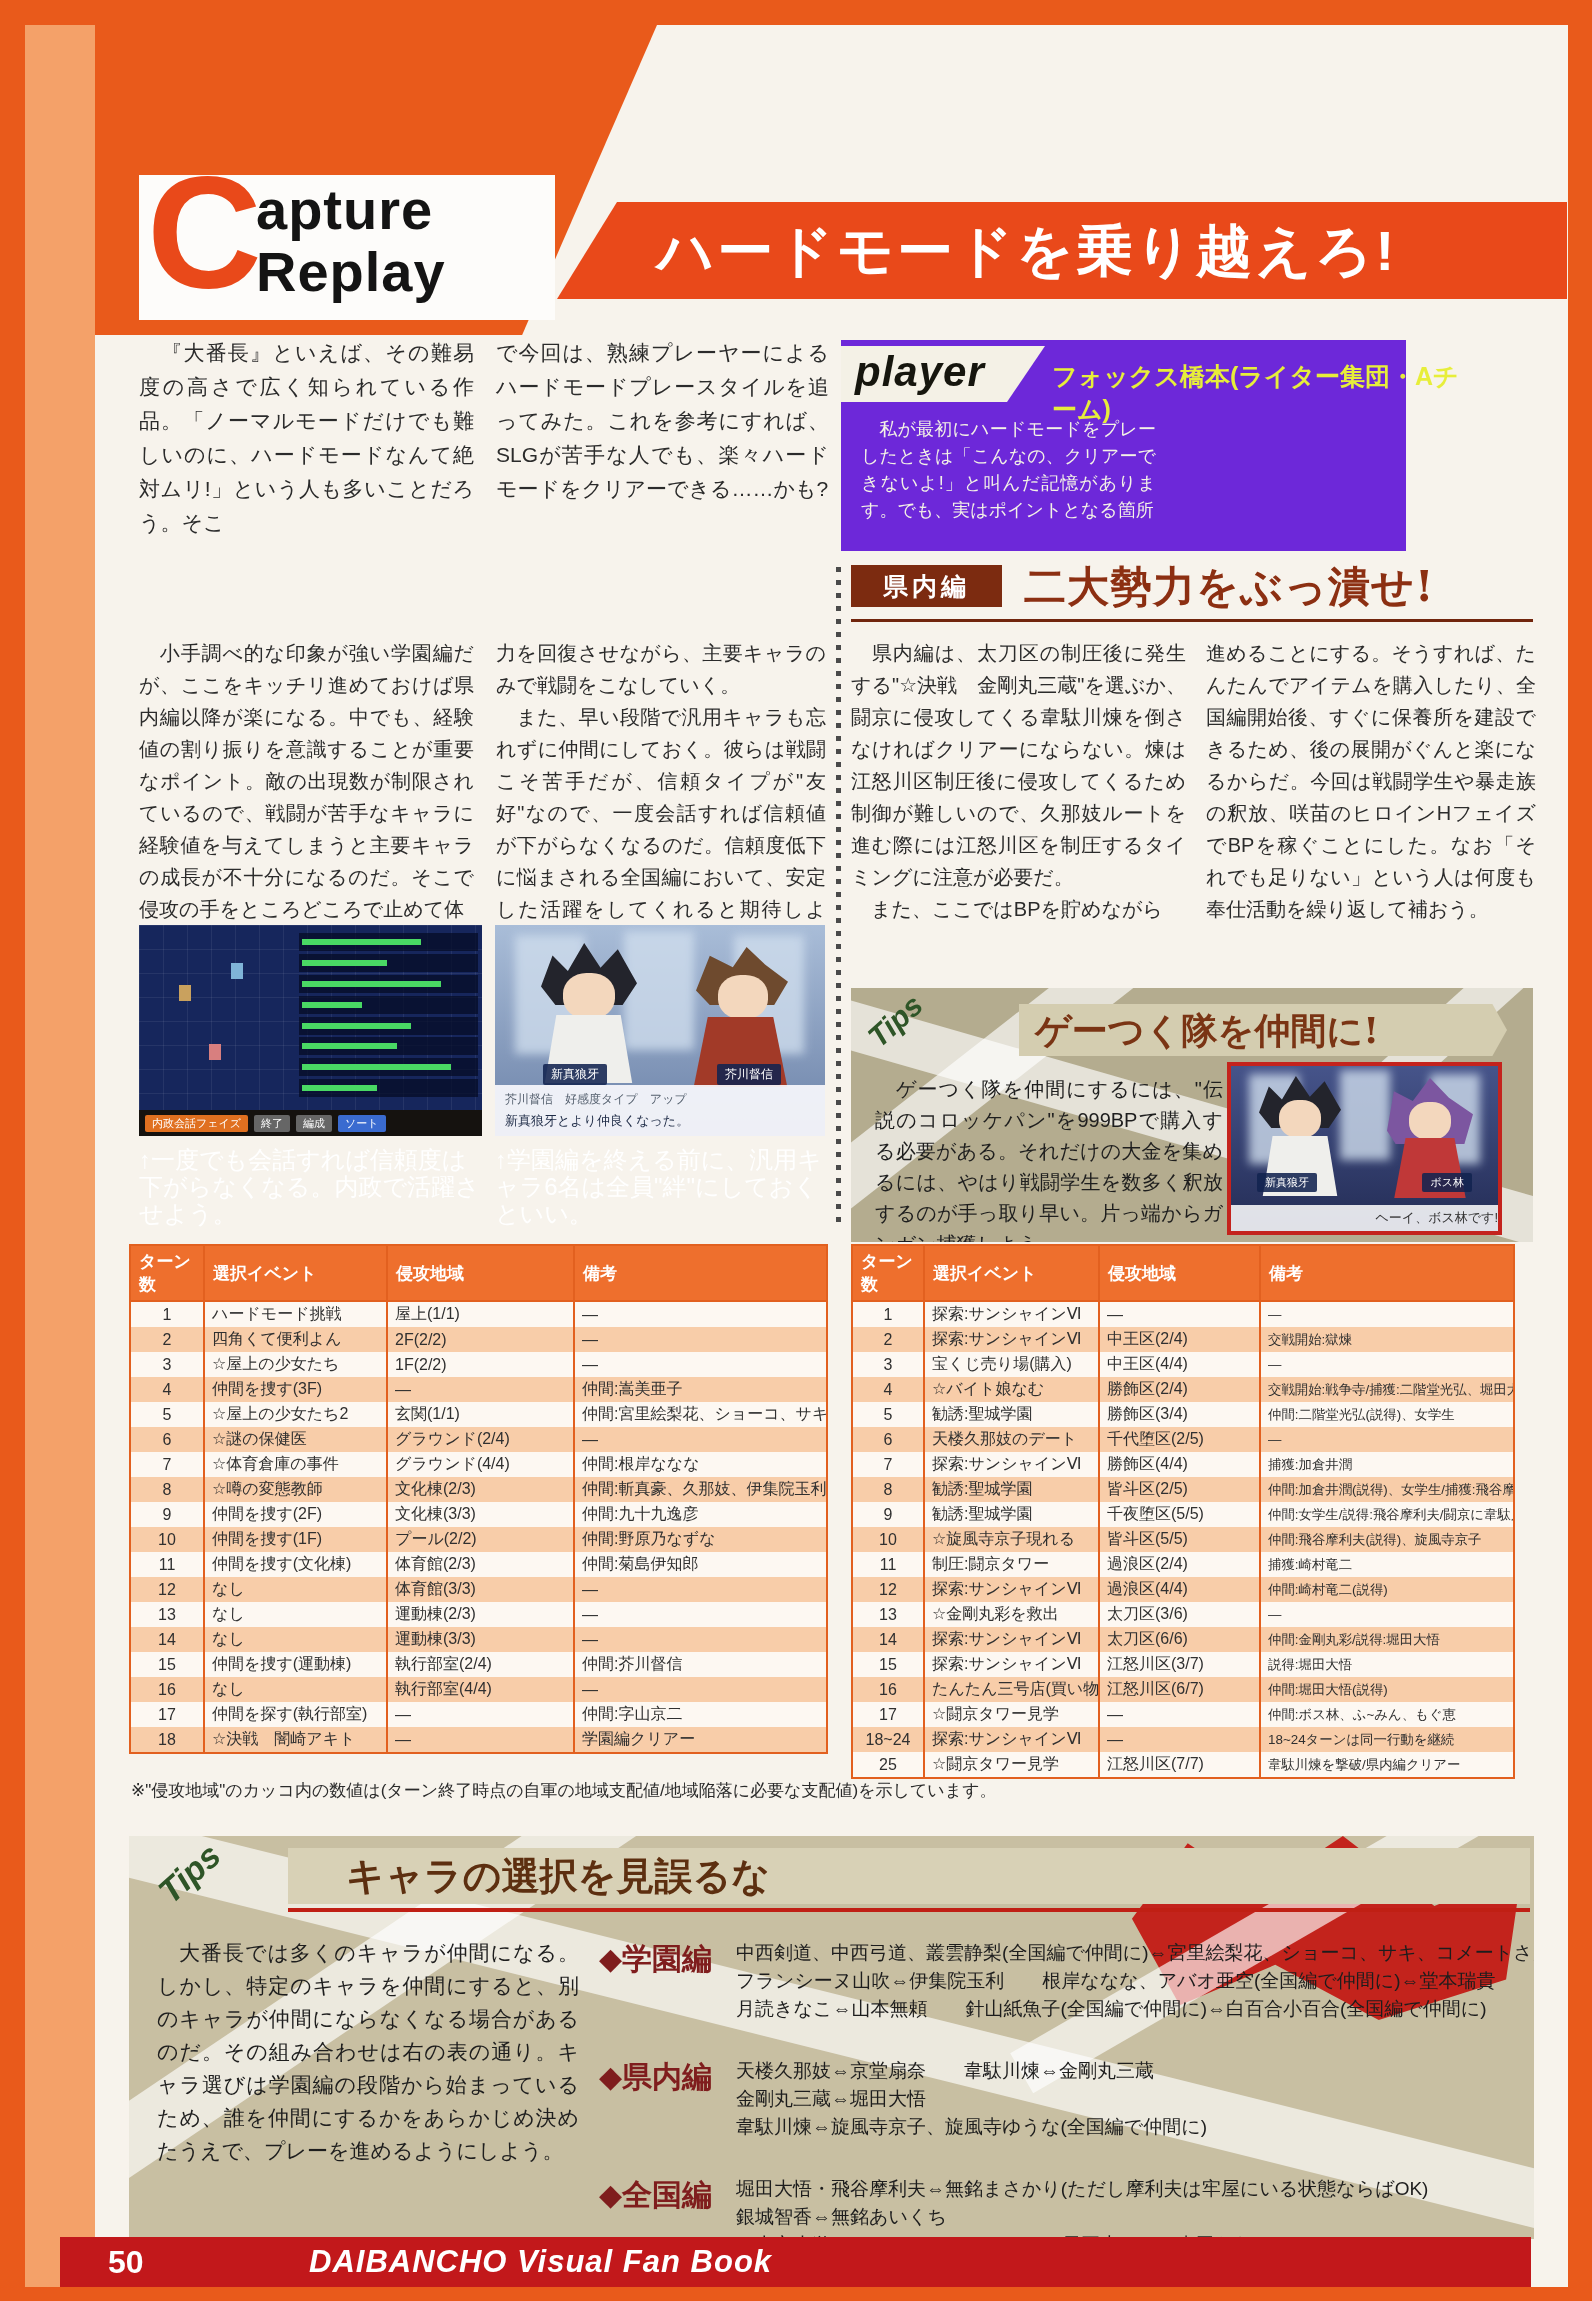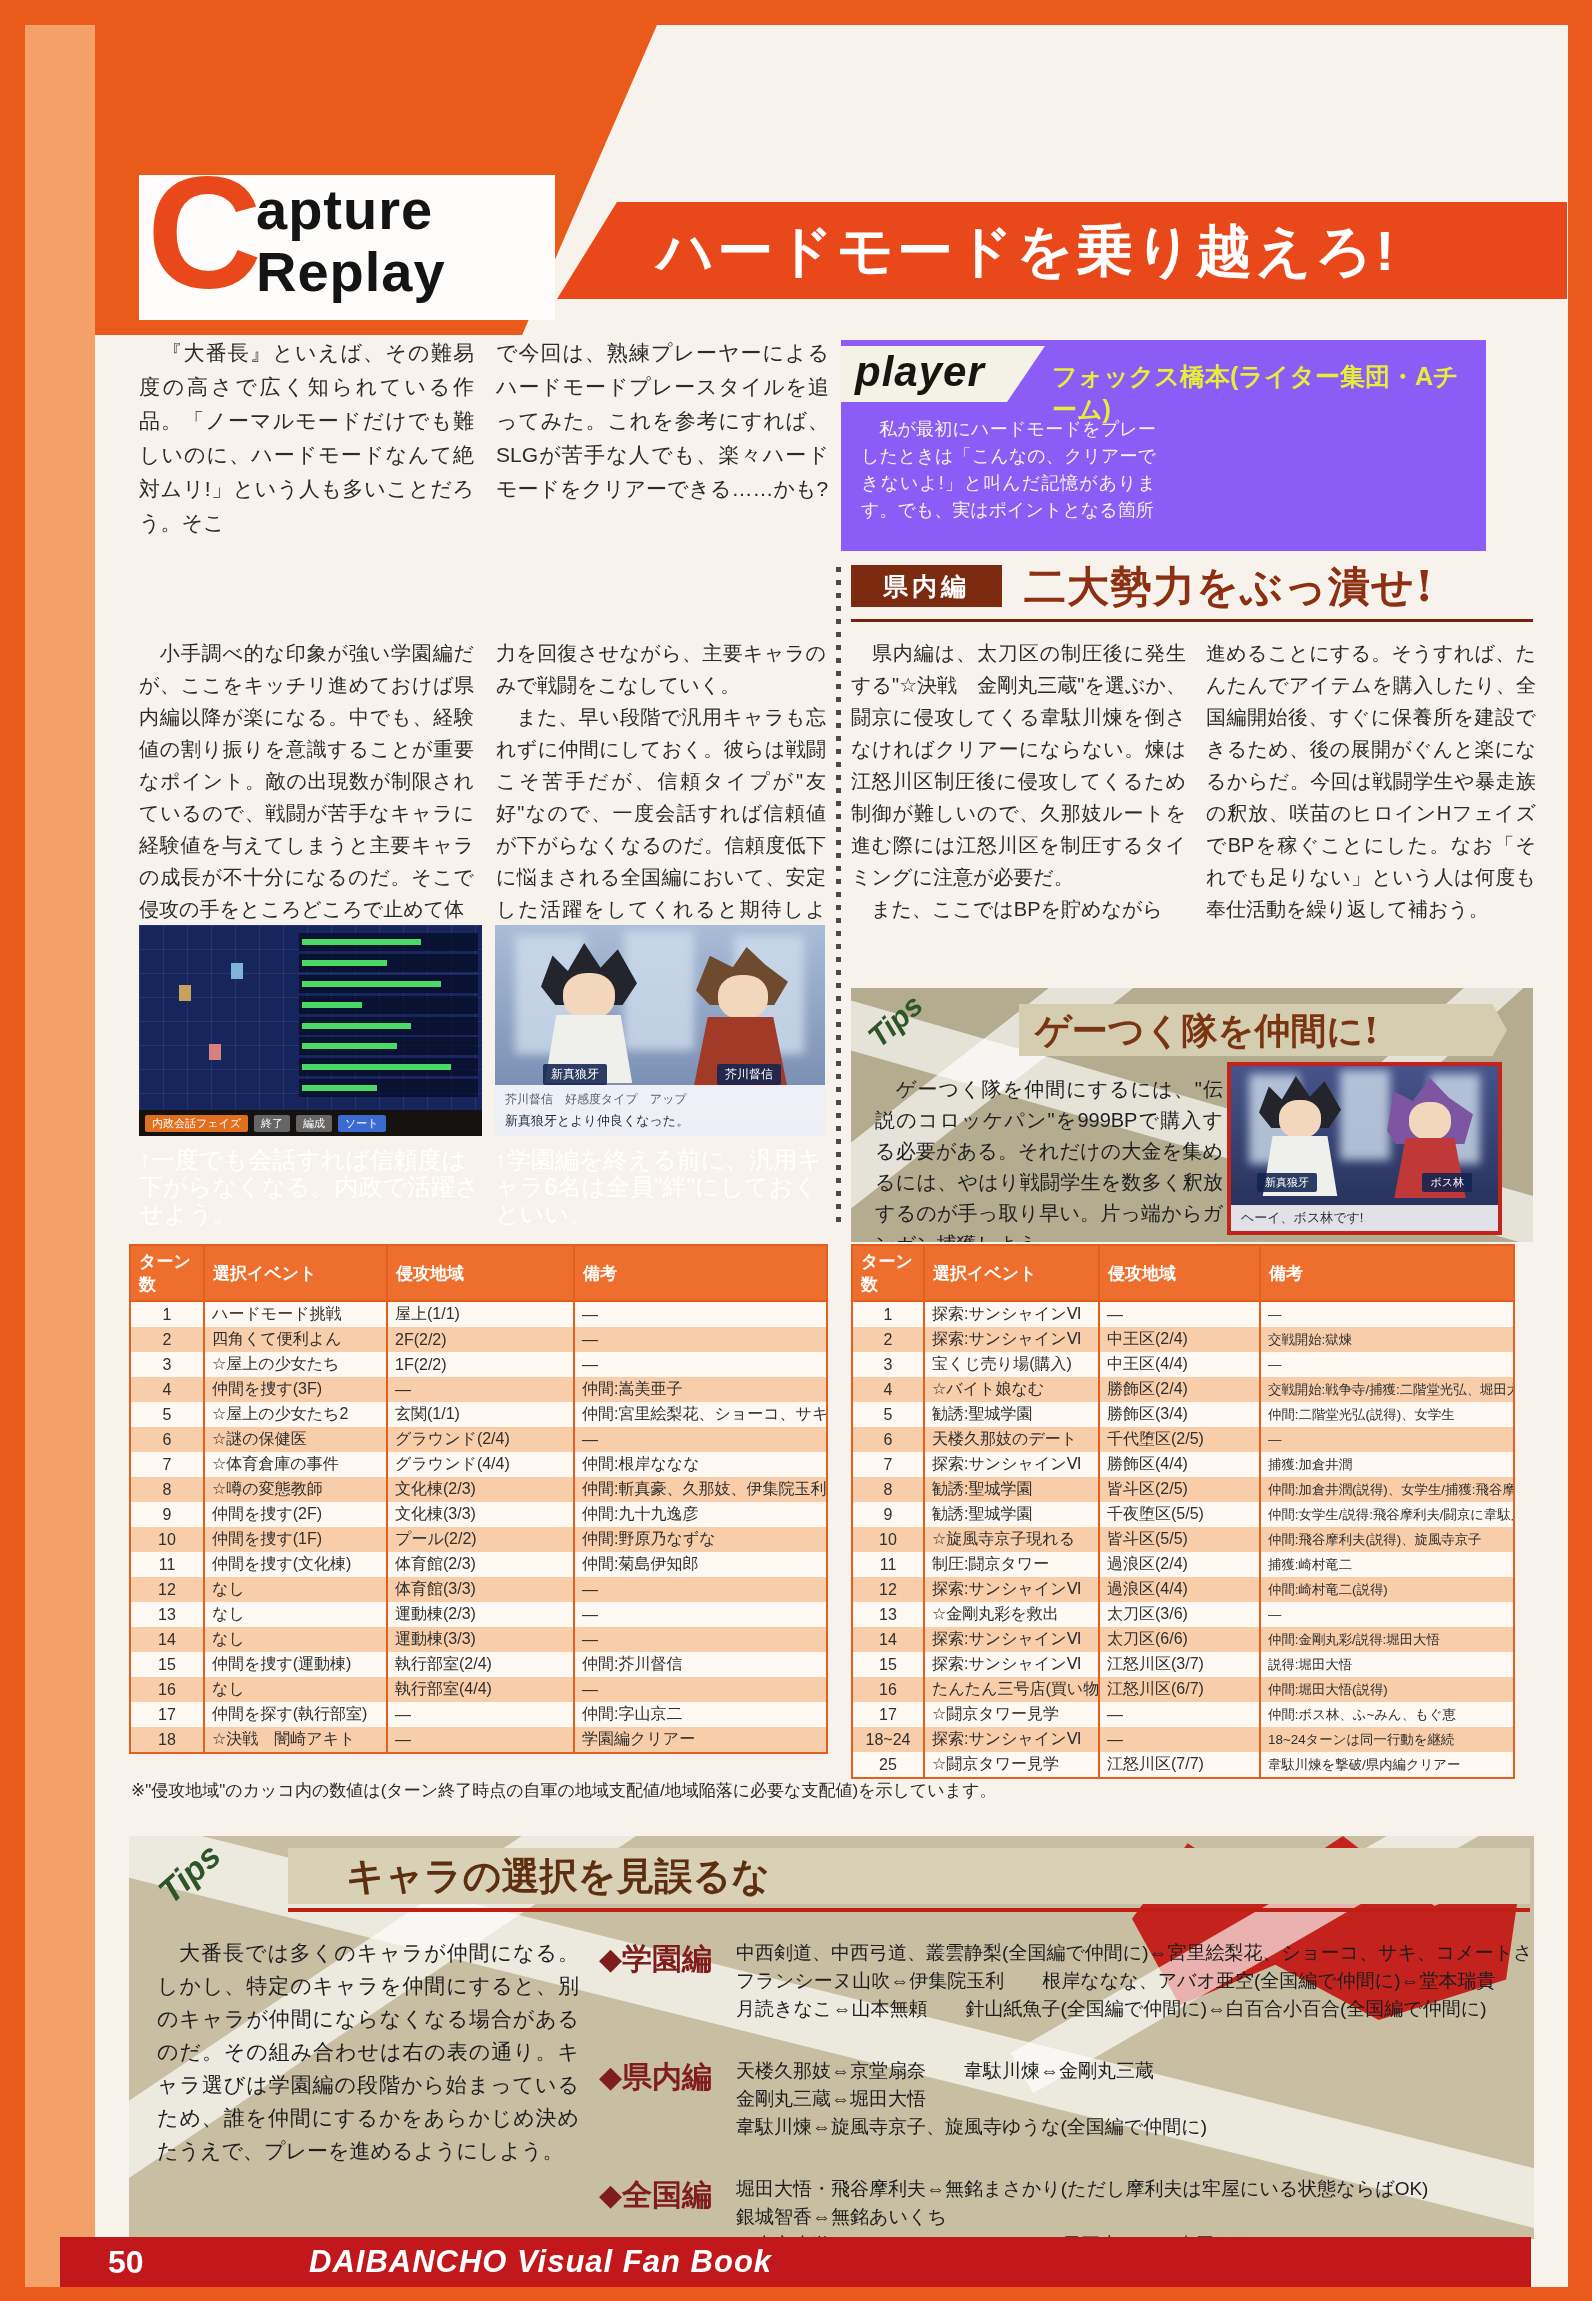--- a/index.html
+++ b/index.html
@@ -16,21 +16,21 @@
           clip-path:polygon(60px 0,100% 0,100% 100%,0 100%);}
   .banner-title{position:absolute;left:100px;top:0;line-height:97px;color:#fff;
                 font-size:56px;font-weight:bold;letter-spacing:3px;}
   .logo-box{left:139px;top:175px;width:416px;height:145px;background:#fdfcfa;}
   .logo-c{position:absolute;left:8px;top:-34px;font-size:159px;font-weight:900;color:#e9491a;}
   .logo-word{position:absolute;left:117px;font-size:56px;font-weight:900;color:#141414;letter-spacing:1px;}
   .logo-w1{top:2px;} .logo-w2{top:64px;}
   
   .body-col{font-size:21px;line-height:34px;color:#2b2b2b;white-space:pre-line;text-align:justify;}
   
-  .player-box{left:841px;top:340px;width:645px;height:211px;background:#8b5cf6;}
+  .player-box{left:841px;top:340px;width:565px;height:211px;background:#6d28d9;}
   .player-logo{position:absolute;left:0;top:6px;width:204px;height:56px;background:#f4f1e6;
                clip-path:polygon(0 0,100% 0,calc(100% - 38px) 100%,0 100%);}
   .player-logo span{font-style:italic;font-weight:900;font-size:42px;color:#16160e;
                     position:absolute;left:14px;top:2px;letter-spacing:1px;}
   .player-name{position:absolute;left:211px;top:20px;width:430px;color:#e7ee3a;
                font-weight:bold;font-size:25px;letter-spacing:0;}
   .player-col{position:absolute;top:76px;color:#f4f2e6;font-size:18px;line-height:27px;
               white-space:pre-line;text-align:justify;}
   
   .sec-head{height:58px;border-bottom:3px solid #71250d;display:flex;align-items:flex-start;}
@@ -68,21 +68,21 @@
   .caption{font-size:24px;line-height:27px;color:#ffffff;}
   
   .tipsbox{background:#b4ac8f;overflow:hidden;}
   .stripe{position:absolute;background:rgba(255,255,255,.65);}
   .tips-tag{position:absolute;font-style:italic;font-weight:900;color:#2e5527;transform:rotate(-42deg);}
   .tips-head{position:absolute;background:#d4cdb0;font-family:"DejaVu Serif","Liberation Serif",serif;
              font-weight:bold;color:#7a3414;}
   .tipsbody{position:absolute;color:#1e1e1e;white-space:pre-line;text-align:justify;}
   .s3{background:linear-gradient(#46548a,#232c55);border:4px solid #c4231d;}
   .s3bar{position:absolute;left:0;bottom:0;width:100%;height:26px;background:rgba(250,250,252,.88);
-         font-size:13px;color:#333;line-height:26px;padding-left:10px;box-sizing:border-box;}
+         font-size:13px;color:#333;line-height:26px;padding-left:10px;box-sizing:border-box;text-align:right;}
   
   .gtable{border-collapse:collapse;table-layout:fixed;}
   .gtable th{background:#ee6f2d;color:#fff;font-size:17px;font-weight:bold;text-align:left;
              padding:4px 8px;border:2px solid #e2601f;}
   .gtable td{font-size:16px;color:#303030;padding:2px 7px;border-left:2px solid #e2601f;
              border-right:2px solid #e2601f;white-space:nowrap;overflow:hidden;}
   .gtable tr:nth-child(odd) td{background:#fdf8f2;}
   .gtable tr:nth-child(even) td{background:#f8cda9;}
   .gtable{border:2px solid #e2601f;background:#fff;}
   .tcell{text-align:center;}

